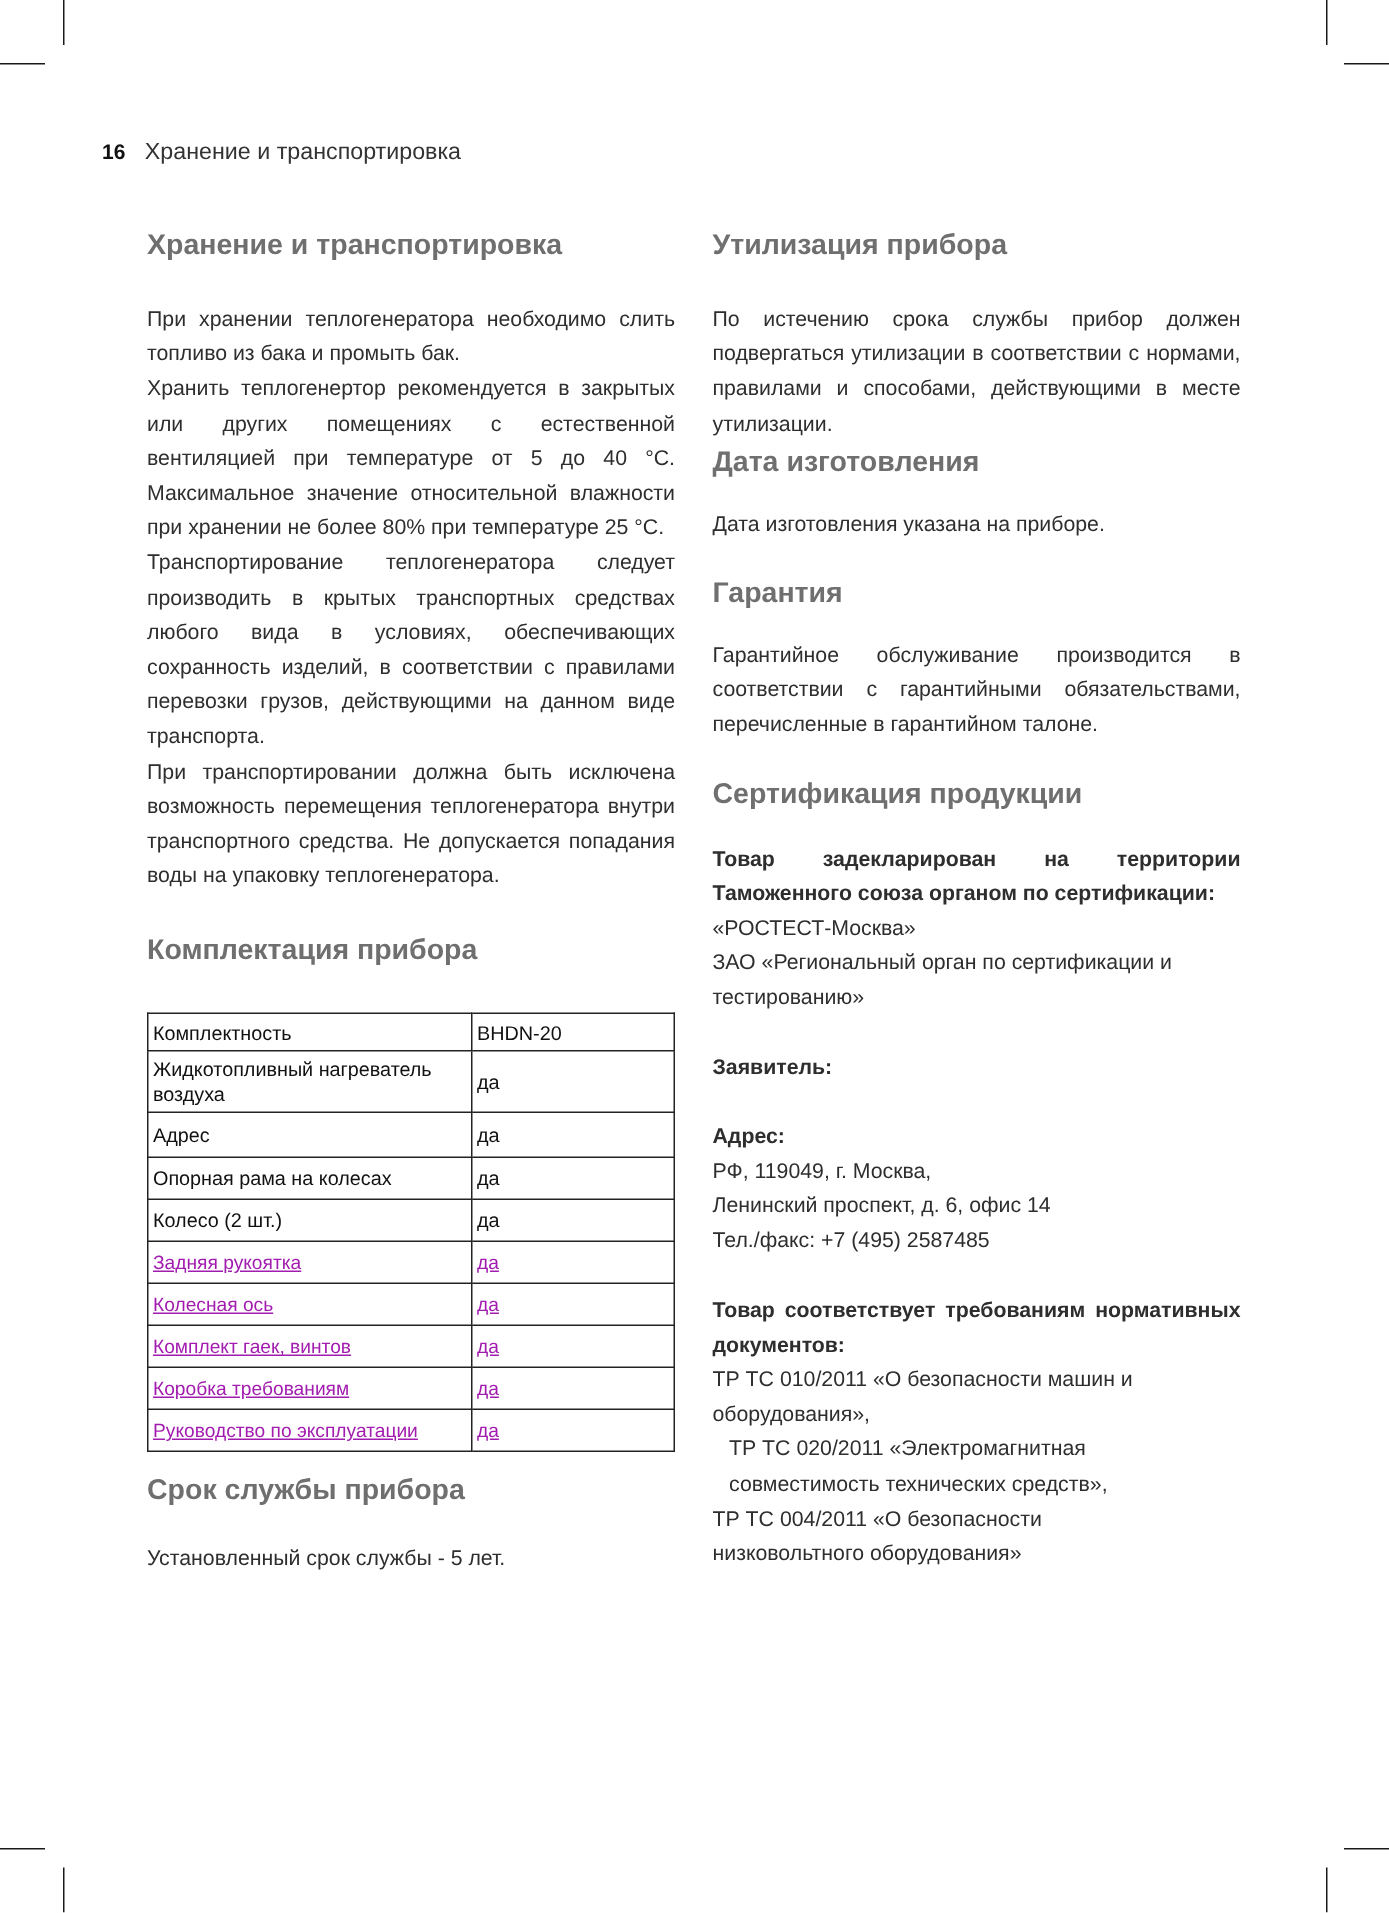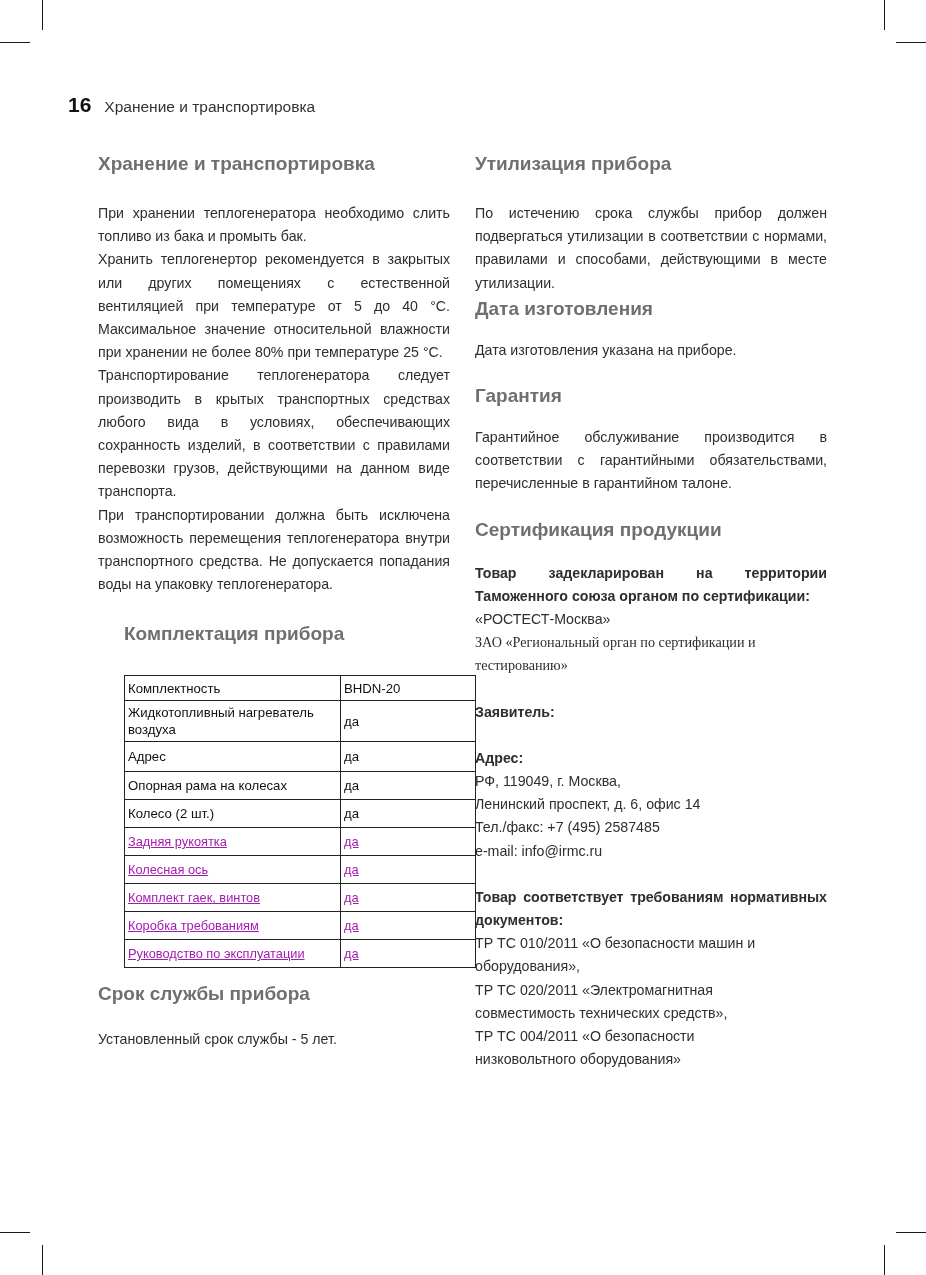--- a/index.html
+++ b/index.html
@@ -1,20 +1,20 @@
 <!DOCTYPE html>
 <html><head>
 <meta charset="utf-8">
 <style>
   html, body { margin: 0; padding: 0; background: #ffffff; }
   body { width: 926px; height: 1275px; position: relative; overflow: hidden;
          font-family: "Liberation Sans", sans-serif; color: #2a2a2a; }
   .crop { position: absolute; background: #1a1a1a; }
   .header { position: absolute; left: 68px; top: 93px; display: flex; align-items: baseline; }
-  .page-num { font-size: 21px; font-weight: bold; color: #111; margin-right: 13px; }
+  .page-num { font-size: 14px; font-weight: bold; color: #111; margin-right: 13px; }
   .running-title { font-size: 15.5px; color: #333; }
   .col { position: absolute; top: 150px; }
   .col.left { left: 98px; width: 352px; }
   .col.right { left: 475px; width: 352px; }
   h2 { font-size: 19px; font-weight: bold; color: #6f6f6f; margin: 0; line-height: 28px; }
   p.body { font-size: 14.2px; line-height: 23.2px; margin: 0; text-align: justify; color: #2e2e2e; }
   p.body.nojust { text-align: left; }
   .bold-lead { font-weight: bold; color: #111; }
   table { border-collapse: collapse; width: 352px; margin-top: 27px; }
   td, th { border: 1.2px solid #222; font-size: 13.2px; padding: 3px 3px; line-height: 17px; text-align: left; vertical-align: middle; }
@@ -44,21 +44,21 @@
 <div class="col left">
   <section>
     <h2>Хранение и транспортировка</h2>
     <div style="height:24px"></div>
     <p class="body">При хранении теплогенератора необходимо слить топливо из бака и промыть бак.</p>
     <p class="body">Хранить теплогенертор рекомендуется в закрытых или других помещениях с естественной вентиляцией при температуре от 5 до 40 °С. Максимальное значение относительной влажности при хранении не более 80% при температуре 25 °С.</p>
     <p class="body">Транспортирование теплогенератора следует производить в крытых транспортных средствах любого вида в условиях, обеспечивающих сохранность изделий, в соответствии с правилами перевозки грузов, действующими на данном виде транспорта.</p>
     <p class="body">При транспортировании должна быть исключена возможность перемещения теплогенератора внутри транспортного средства. Не допускается попадания воды на упаковку теплогенератора.</p>
   </section>
 
-  <section style="margin-top:24px;margin-left:26px;">
+  <section style="margin-top:24px;">
     <h2>Комплектация прибора</h2>
     <table>
       <thead>
         <tr>
           <th>Комплектность</th>
           <th class="val">BHDN-20</th>
         </tr>
       </thead>
       <tbody>
         <tr class="dark">
@@ -125,31 +125,30 @@
     <h2>Гарантия</h2>
     <div style="height:16px"></div>
     <p class="body">Гарантийное обслуживание производится в соответствии с гарантийными обязательствами, перечисленные в гарантийном талоне.</p>
   </section>
 
   <section style="margin-top:20px;">
     <h2>Сертификация продукции</h2>
     <div style="height:18px"></div>
     <p class="body bold-lead">Товар задекларирован на территории Таможенного союза органом по сертификации:</p>
     <p class="body nojust">«РОСТЕСТ-Москва»</p>
-    <p class="body nojust" style="width:345px;font-family:Liberation Serif, serif;">ЗАО «Региональный орган по сертификации и тестированию»</p>
+    <p class="body nojust" style="width:345px;">ЗАО «Региональный орган по сертификации и тестированию»</p>
 
     <div style="height:23px"></div>
     <p class="body bold-lead">Заявитель:</p>
 
     <div style="height:23px"></div>
     <p class="body bold-lead">Адрес:</p>
     <p class="body nojust">РФ, 119049, г. Москва,</p>
     <p class="body nojust">Ленинский проспект, д. 6, офис 14</p>
     <p class="body nojust">Тел./факс: +7 (495) 2587485</p>
-    <p class="body nojust">e-mail: info@irmc.ru</p>
 
     <div style="height:23px"></div>
     <p class="body bold-lead">Товар соответствует требованиям нормативных документов:</p>
     <p class="body nojust" style="width:330px;">ТР ТС 010/2011 «О безопасности машин и оборудования»,</p>
-    <p class="body nojust" style="width:300px;">ТР ТС 020/2011 «Электромагнитная совместимость технических средств»,</p>
+    <p class="body nojust" style="width:300px;margin-left:11px;">ТР ТС 020/2011 «Электромагнитная совместимость технических средств»,</p>
     <p class="body nojust" style="width:270px;">ТР ТС 004/2011 «О безопасности низковольтного оборудования»</p>
   </section>
 </div>
 
 </body></html>

